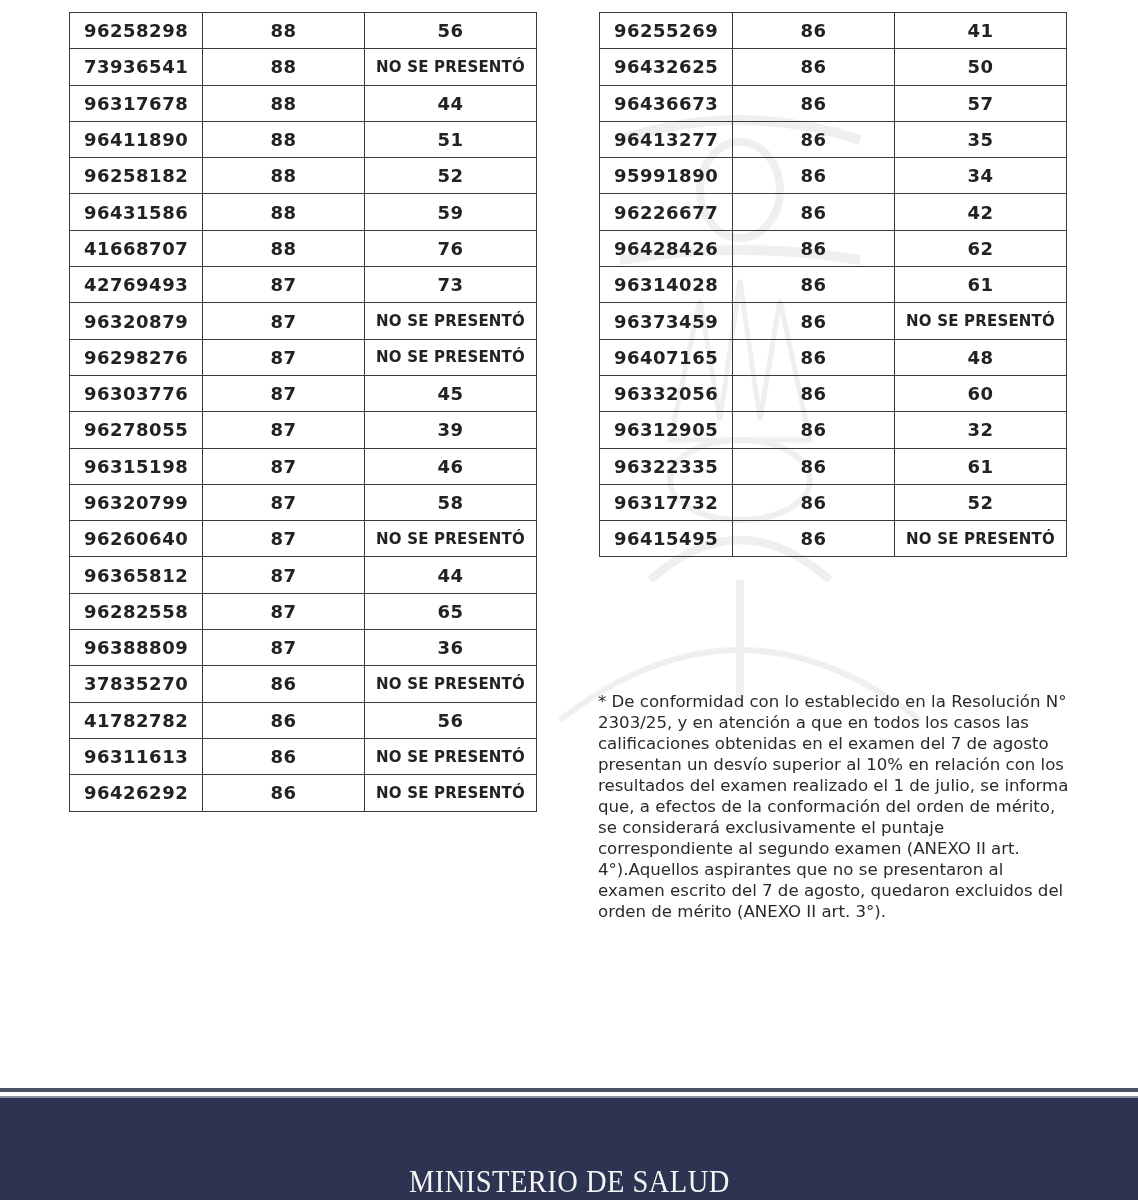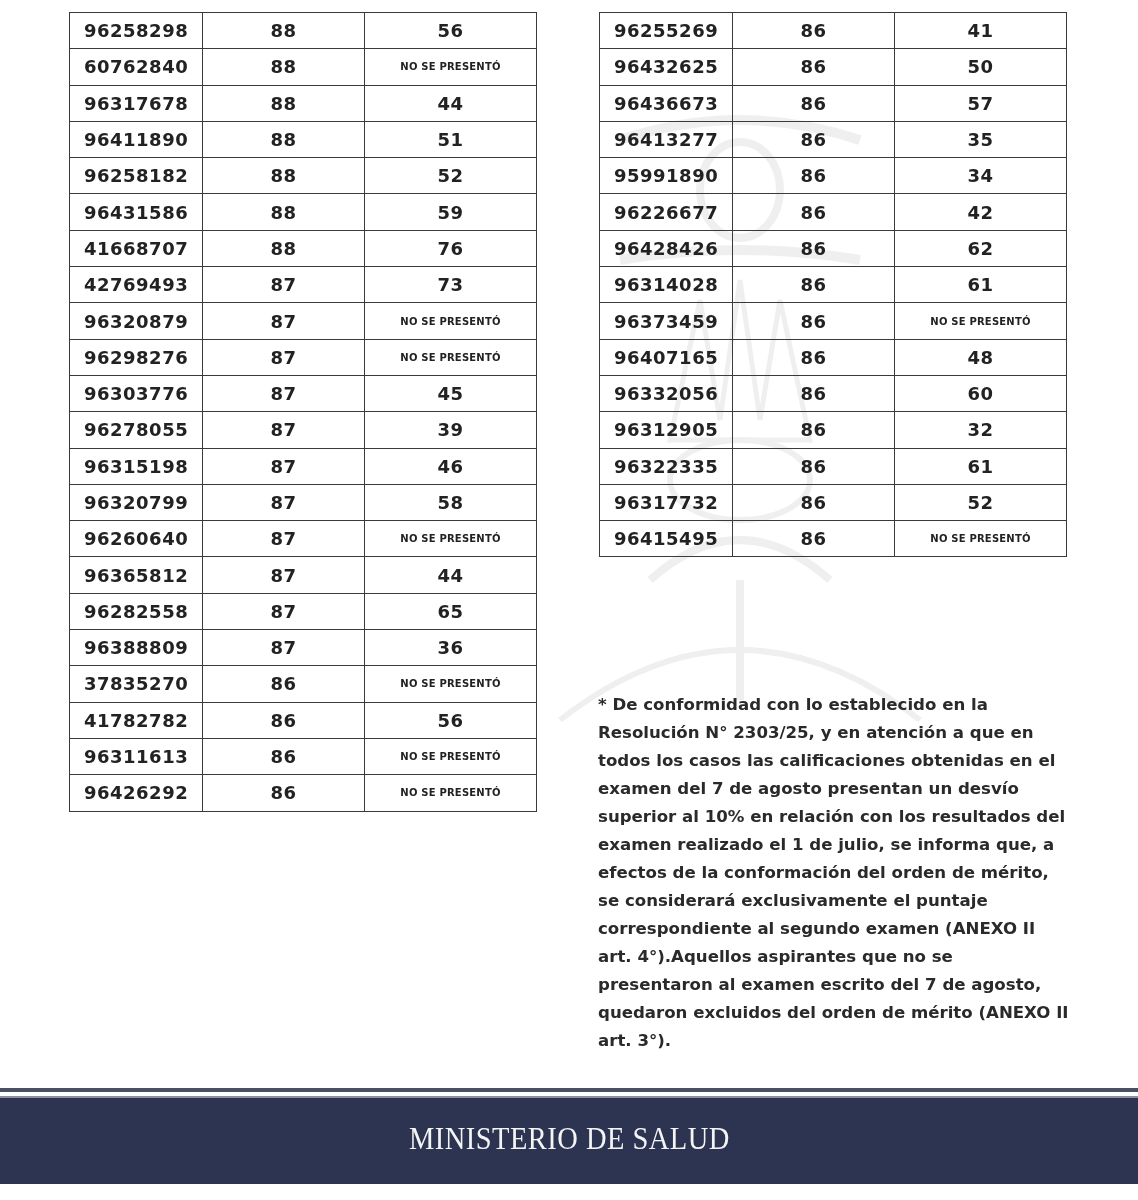--- a/index.html
+++ b/index.html
@@ -15,33 +15,33 @@
   }
   table.results {
     position: absolute; border-collapse: collapse; table-layout: fixed;
   }
   table.results td {
     border: 1.5px solid #3a3a3a; height: 35.3px; padding: 0;
     font-weight: bold; font-size: 18px; text-align: center; color: #222;
     letter-spacing: 0.5px;
   }
   table.results td.c-id { text-align: left; padding-left: 14px; }
-  table.results td.nsp { font-size: 10px; letter-spacing: 0.2px; }
+  table.results td.nsp { font-size: 15px; letter-spacing: 0.2px; }
   #tbl-left { left: 69px; top: 12px; width: 467px; }
   #tbl-right { left: 599px; top: 12px; width: 466px; }
   .col1 { width: 133px; } .col2 { width: 162px; } .col3 { width: 172px; }
   .note {
     position: absolute; left: 598px; top: 674px; width: 475px;
-    font-size: 16.6px; line-height: 28px; color: #2a2a2a; font-weight: 700;
+    font-size: 16.6px; line-height: 21px; color: #2a2a2a; font-weight: 400;
   }
   .footer-line1 { position: absolute; left: 0; top: 1088px; width: 1138px; height: 4px; background: #4a4f63; }
   .footer-line2 { position: absolute; left: 0; top: 1096px; width: 1138px; height: 2px; background: #8e90a0; }
   .footer {
-    position: absolute; left: 0; top: 1098px; width: 1138px; height: 86px;
-    background: #2c3452; display: flex; align-items: center; justify-content: center;
+    position: absolute; left: 0; top: 1098px; width: 1138px; height: 102px;
+    background: #2c3452; display: flex; align-items: flex-end; justify-content: center;
   }
   .footer-title {
     font-family: "Liberation Serif", serif; font-size: 31px; color: #f4f4f4;
     letter-spacing: 0.5px; margin-top: -4px; transform: scaleX(0.92);
   }
 </style>
 </head>
 <body>
 
 <svg class="watermark" viewBox="0 0 480 680">
@@ -61,21 +61,21 @@
       <col class="col2">
       <col class="col3">
     </colgroup>
   <tbody id="tbody-left">
       <tr>
         <td class="c-id">96258298</td>
         <td class="c-s1">88</td>
         <td class="c-s2">56</td>
       </tr>
       <tr>
-        <td class="c-id">60762840</td>
+        <td class="c-id">73936541</td>
         <td class="c-s1">88</td>
         <td class="c-s2 nsp">NO SE PRESENTÓ</td>
       </tr>
       <tr>
         <td class="c-id">96317678</td>
         <td class="c-s1">88</td>
         <td class="c-s2">44</td>
       </tr>
       <tr>
         <td class="c-id">96411890</td>

